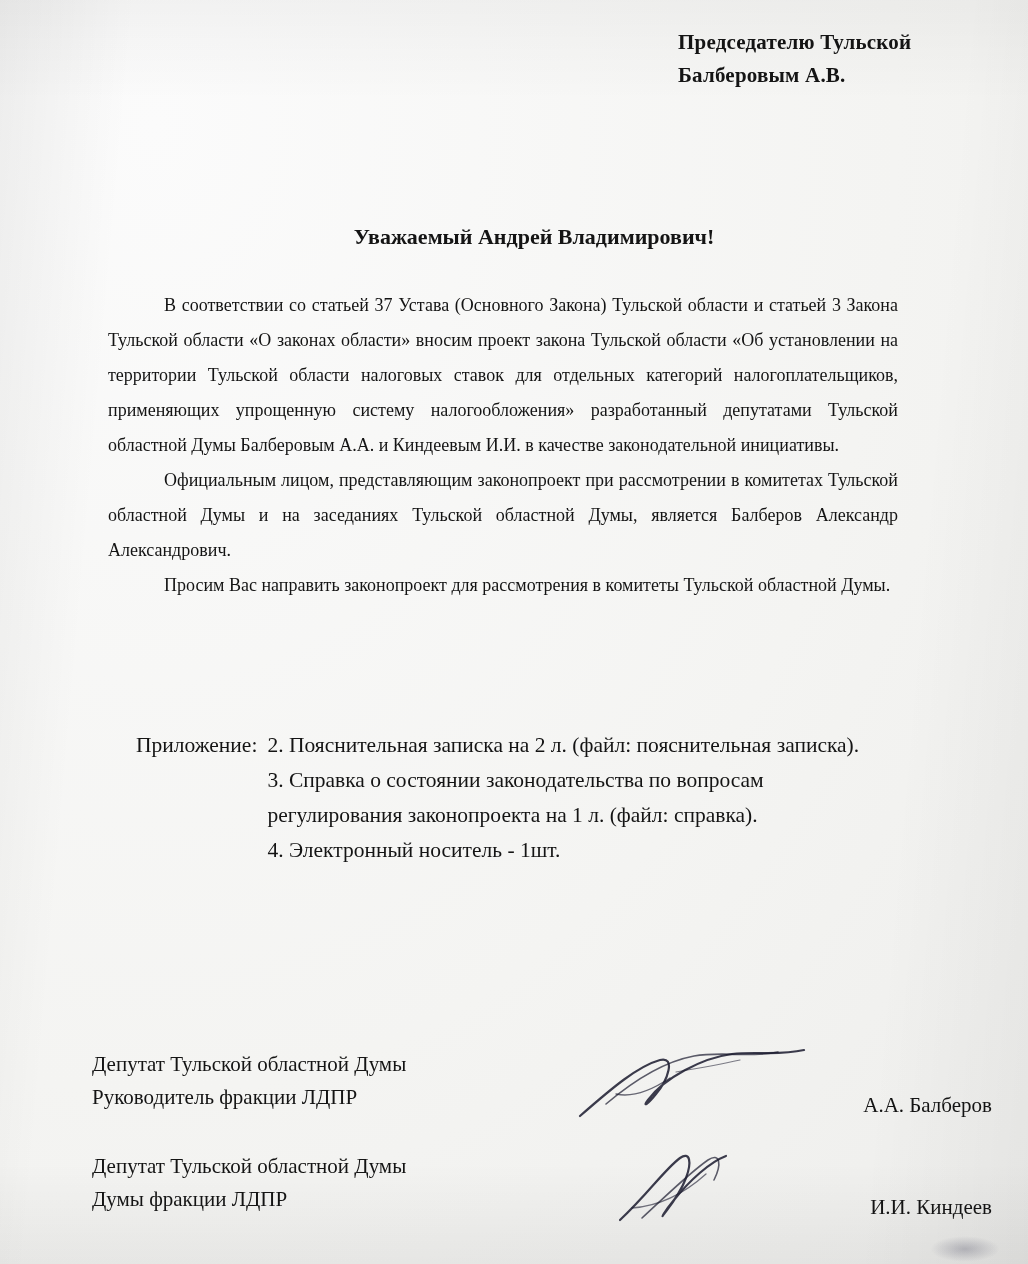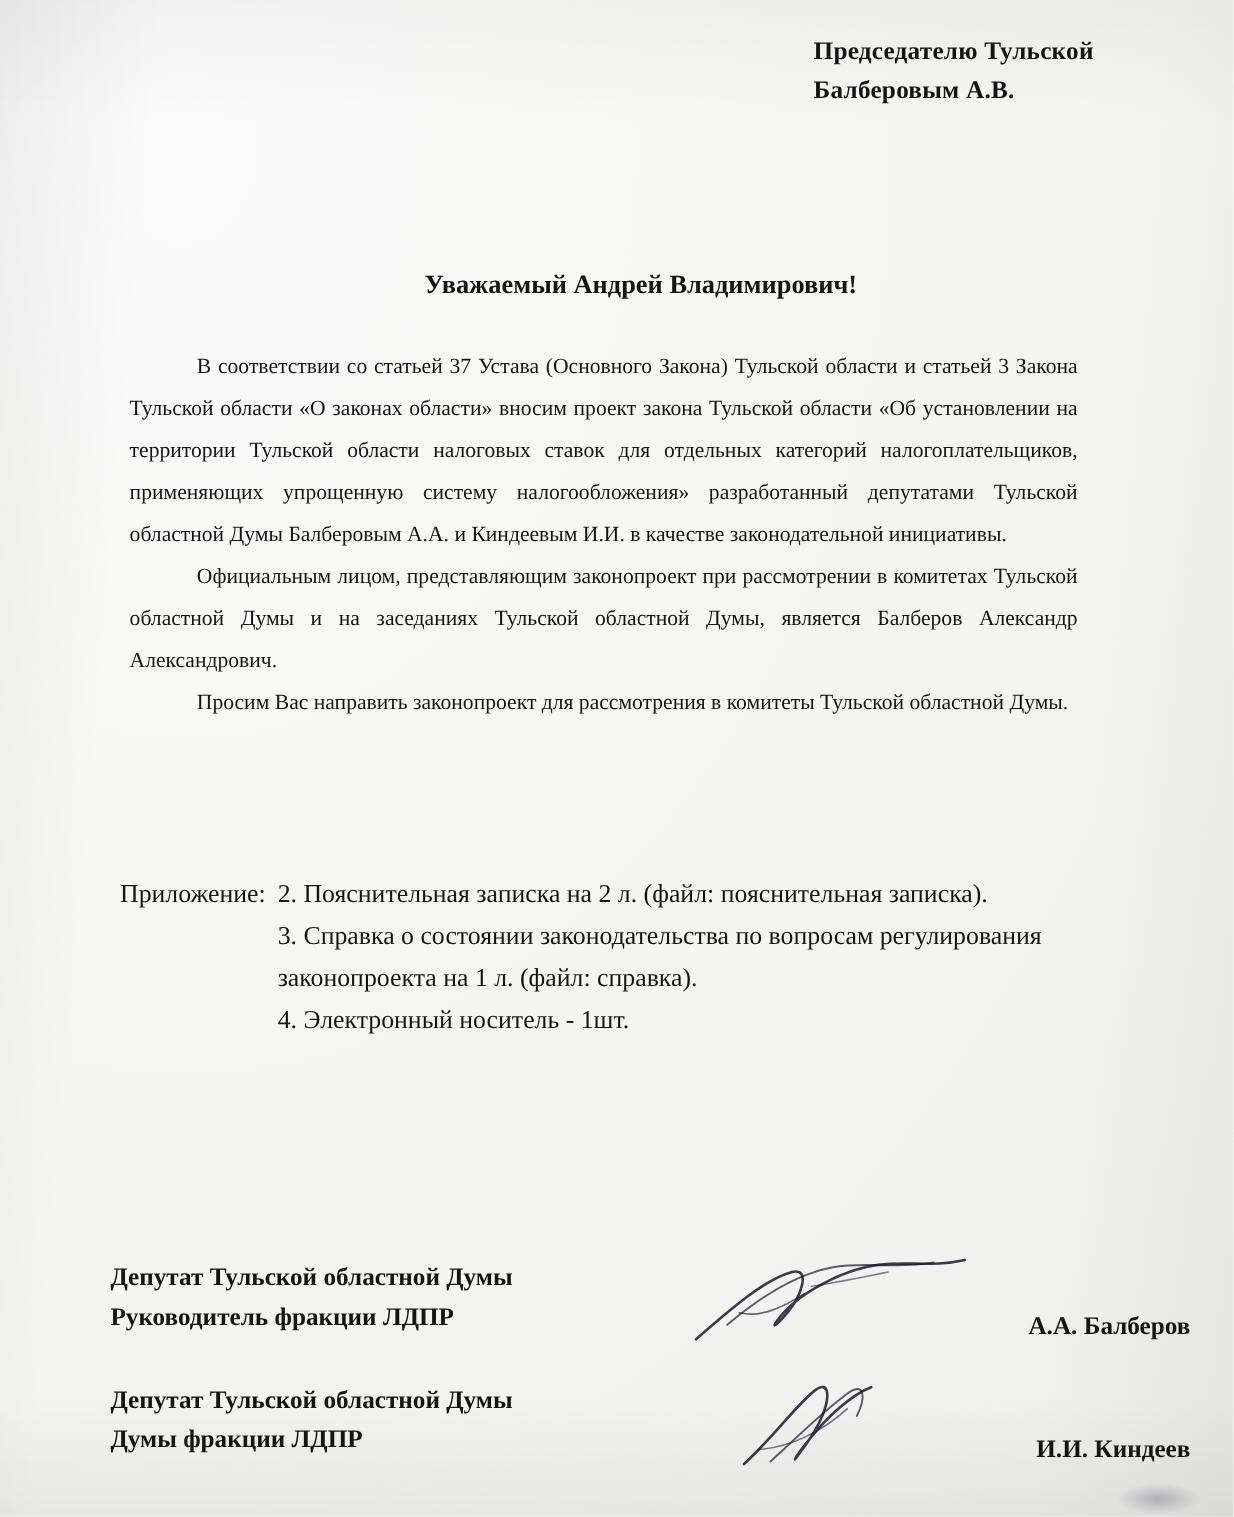--- a/index.html
+++ b/index.html
@@ -77,20 +77,21 @@
     position: absolute;
     top: 728px;
     left: 100px;
     width: 800px;
     font-size: 21.5px;
     line-height: 35px;
   }
   .att-row {
     display: flex;
     align-items: flex-start;
+    margin-left: 36px;
   }
   .att-label {
     white-space: nowrap;
     padding-right: 10px;
   }
   .att-items {
     flex: 1;
   }
   .att-item {
     margin-bottom: 0;
@@ -99,21 +100,21 @@
     text-align: justify;
     text-align-last: left;
   }
 
   .signatures {
     position: absolute;
     top: 1048px;
     left: 92px;
     width: 900px;
     font-size: 21px;
-    font-weight: bold;
+    font-weight: normal;
     line-height: 33px;
   }
   .sig-block {
     position: relative;
     height: 74px;
     margin-bottom: 28px;
   }
   .sig-titles {
     position: absolute;
     left: 0;

